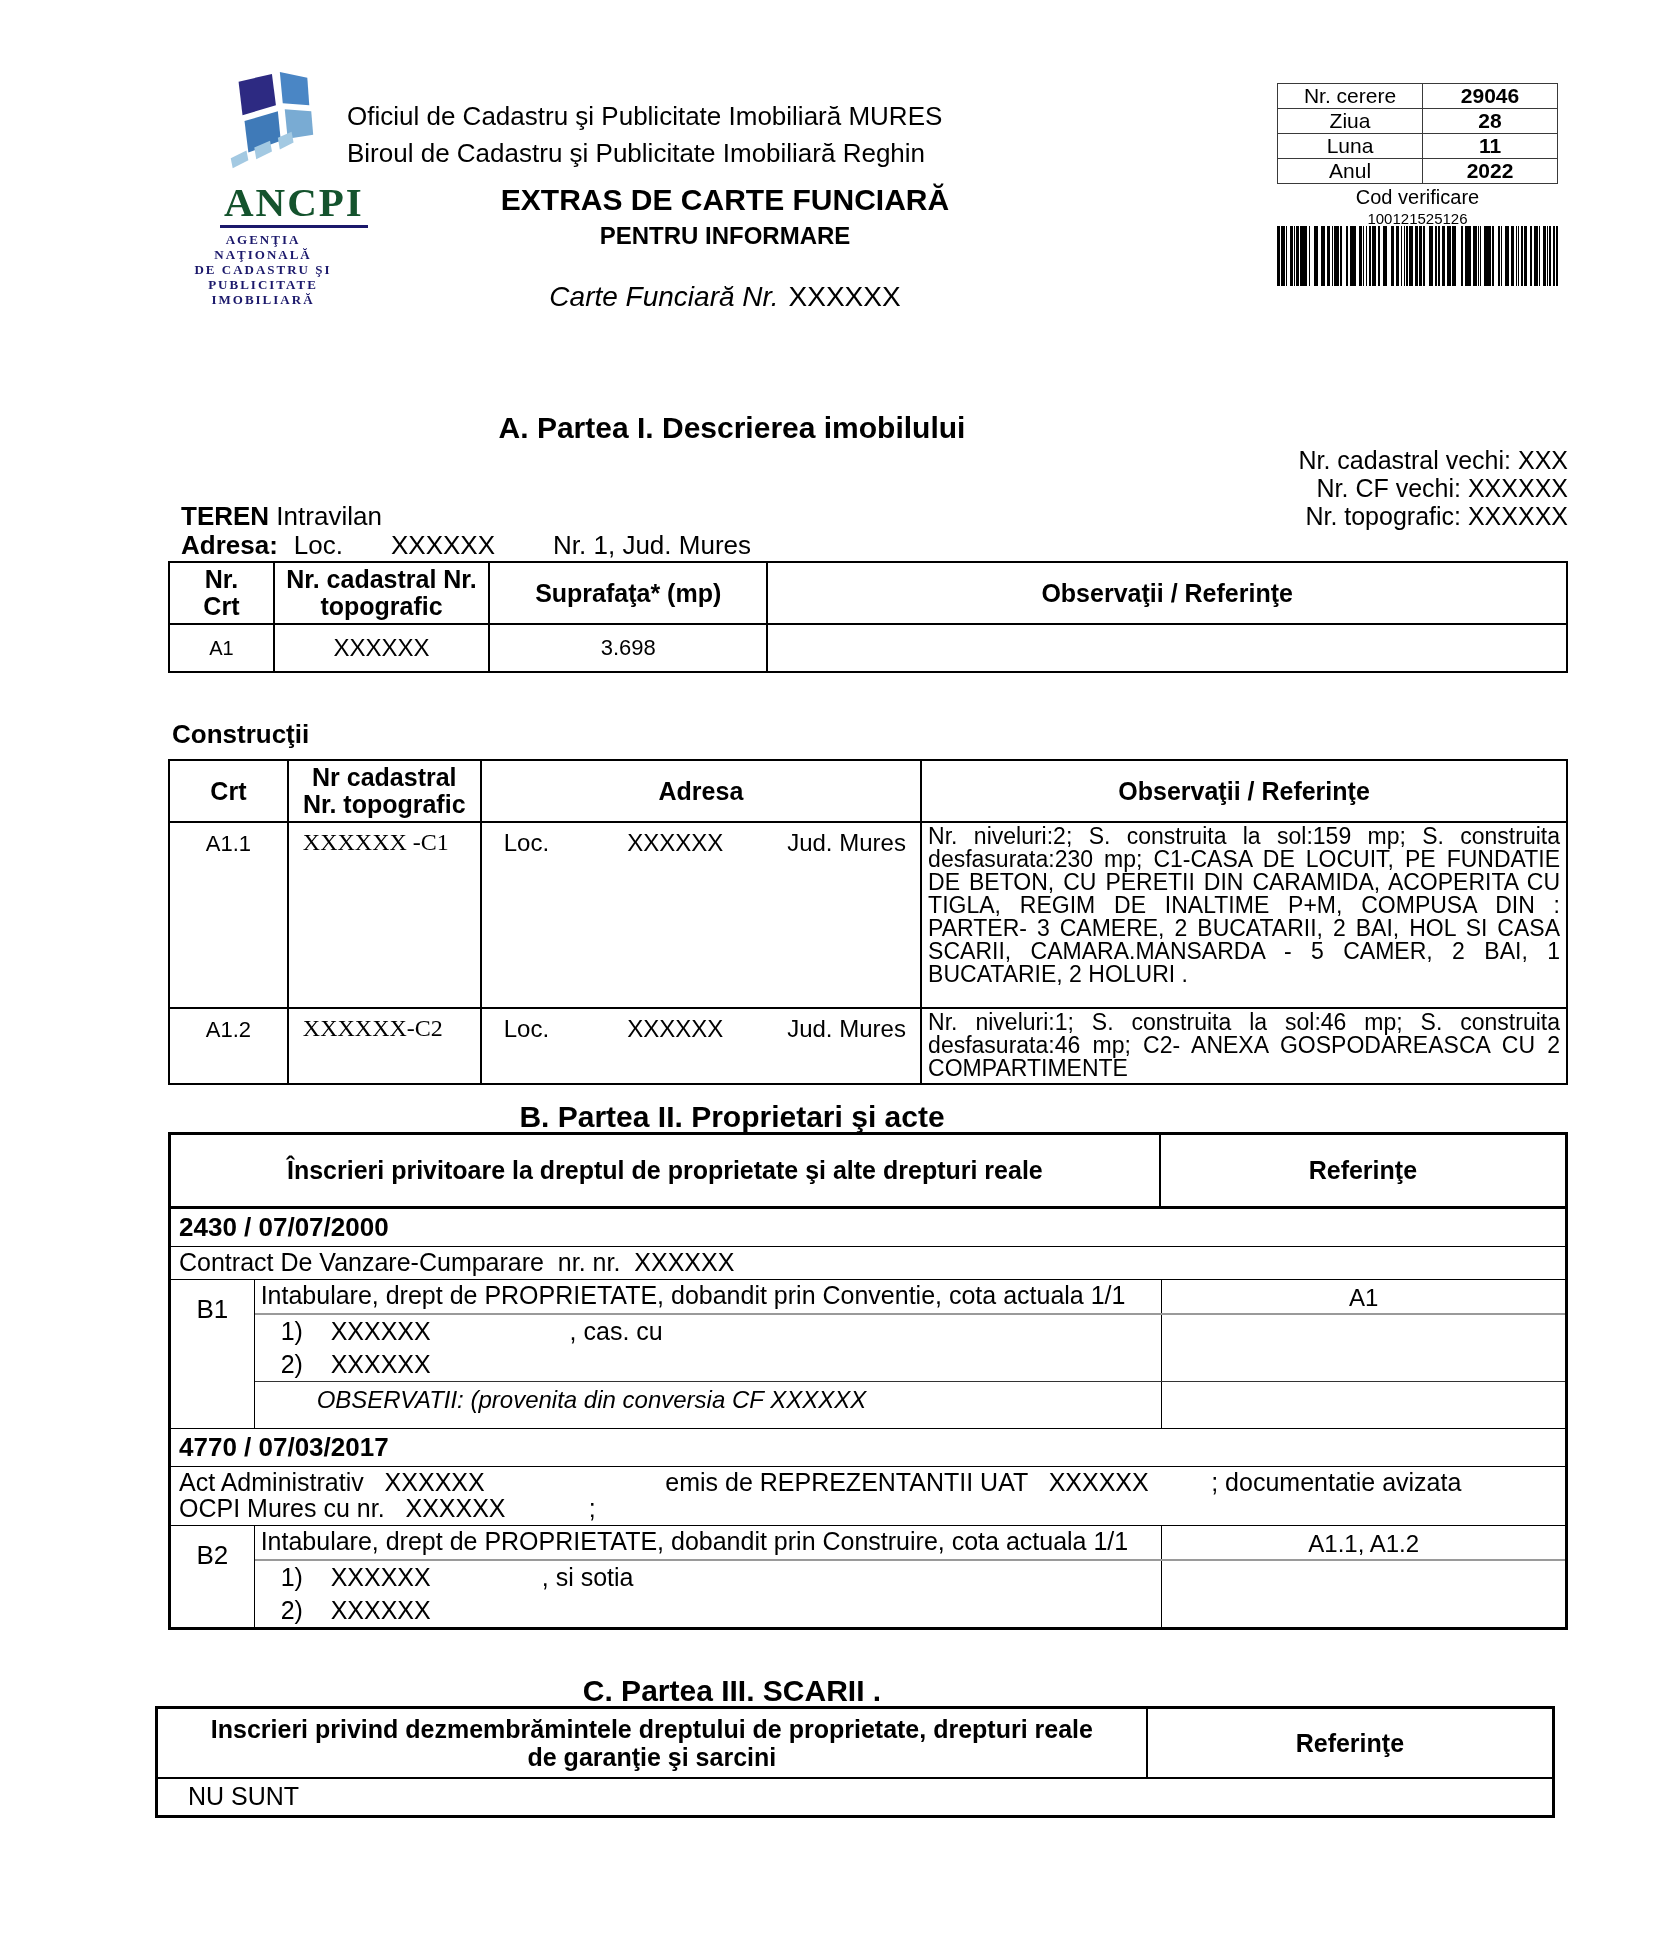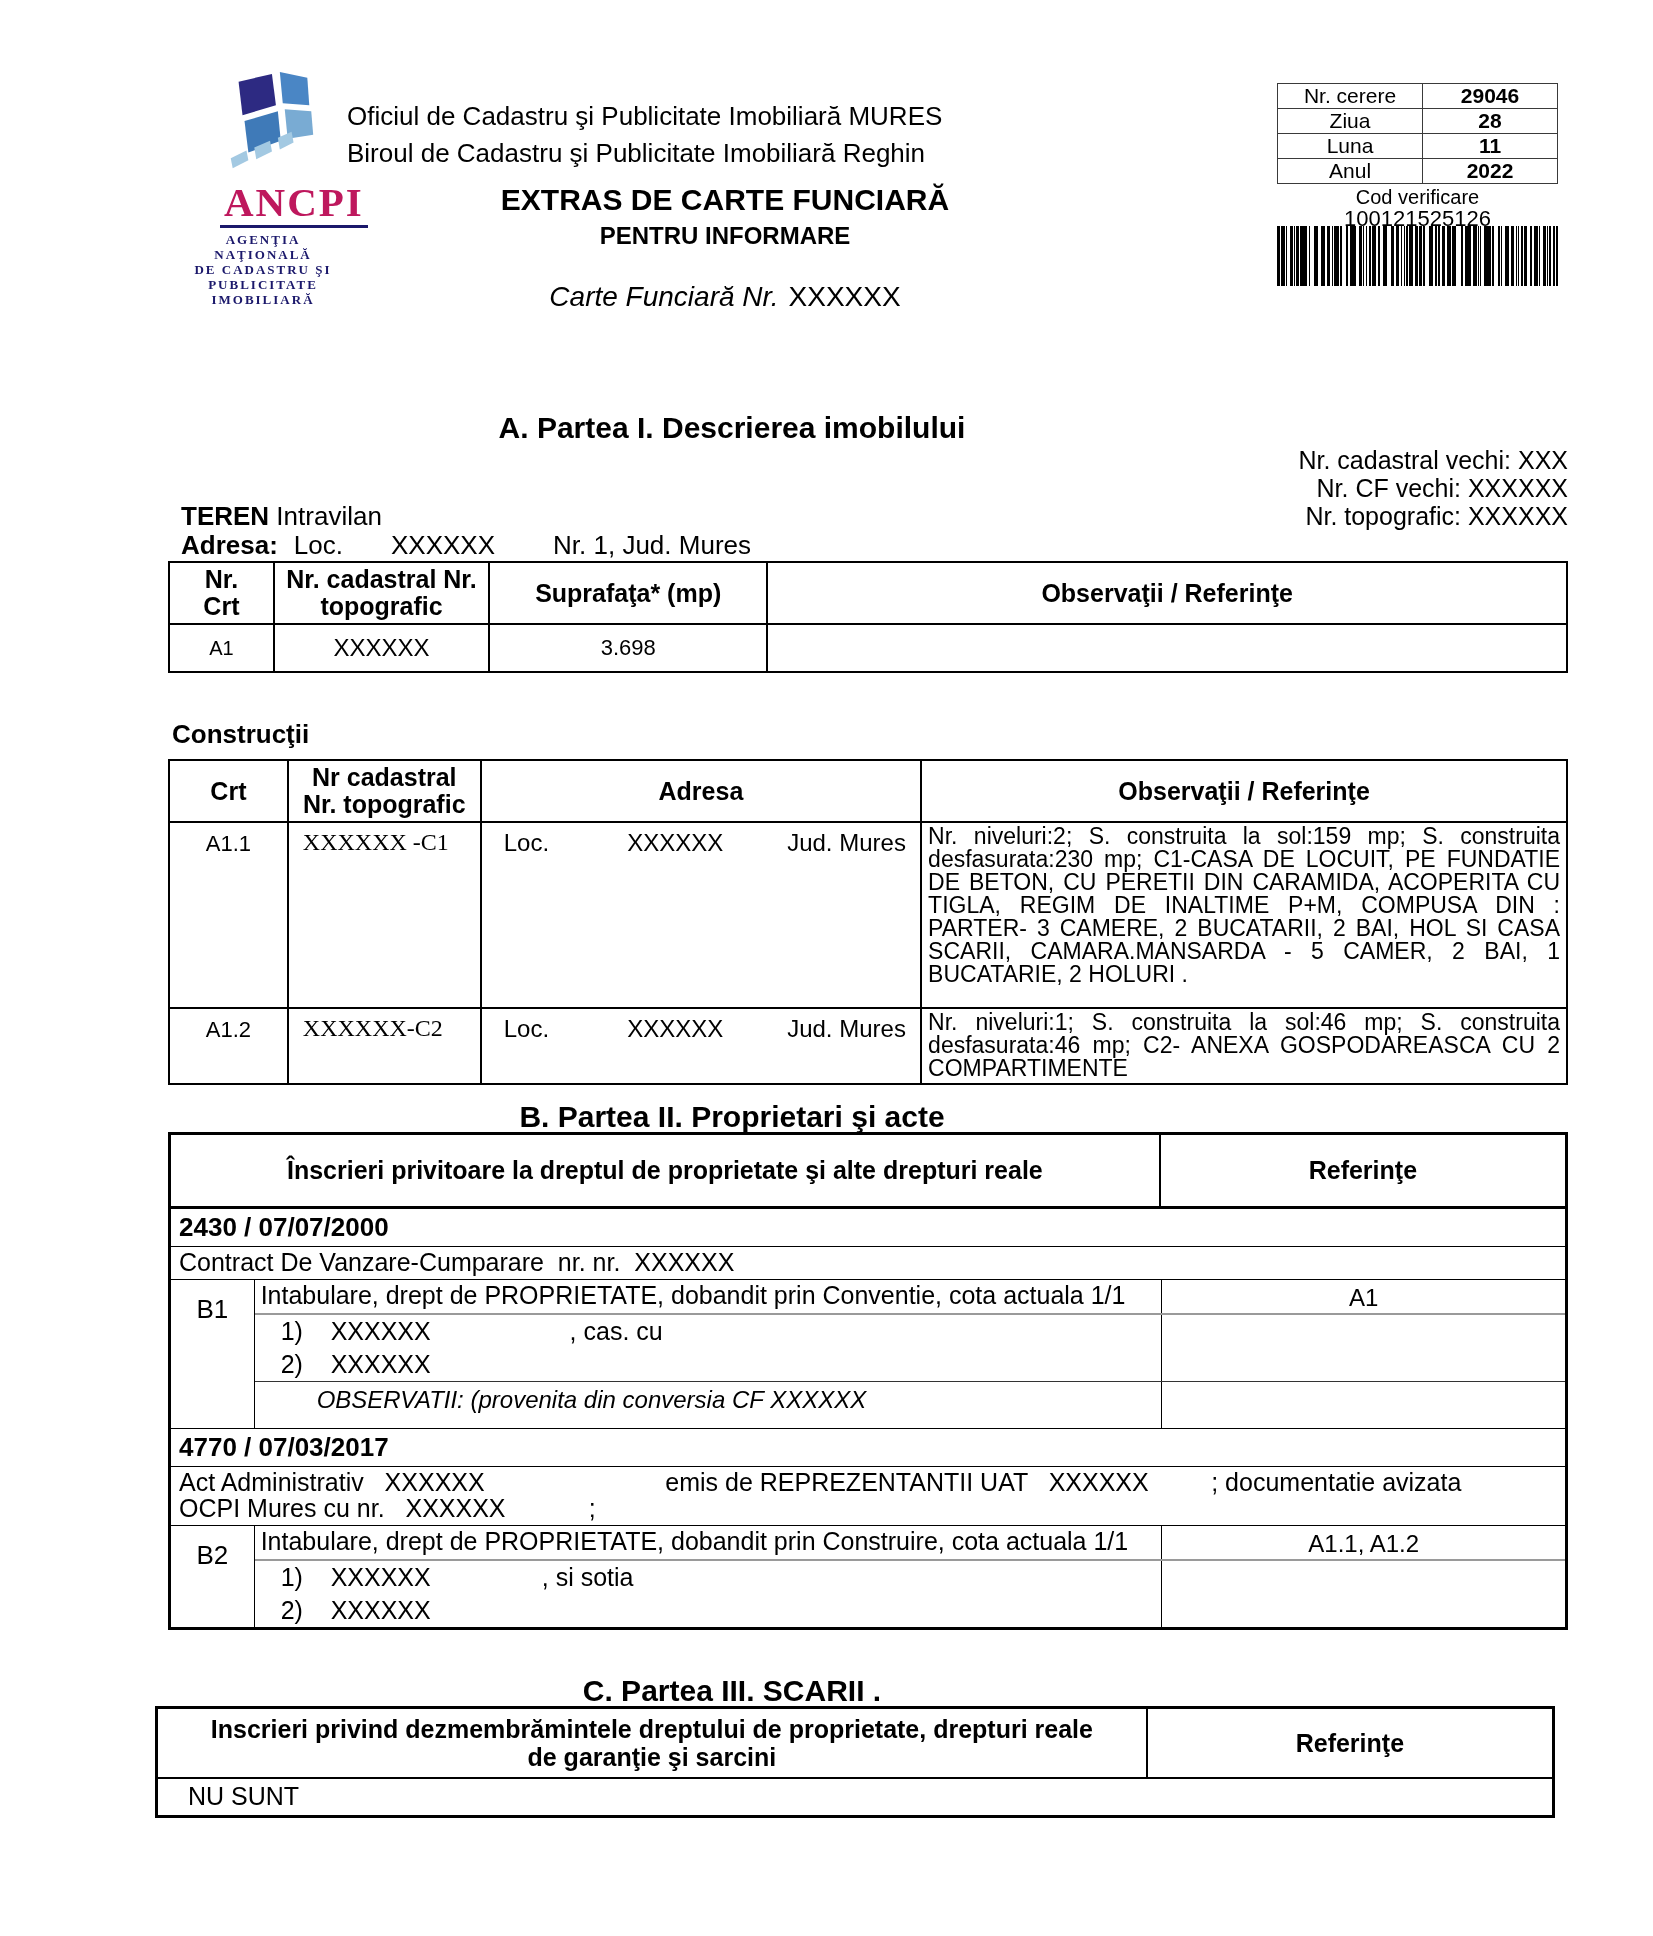--- a/index.html
+++ b/index.html
@@ -3,39 +3,39 @@
 <meta charset="utf-8">
 <style>
   * { margin:0; padding:0; box-sizing:border-box; }
   html,body { background:#fff; }
   body { width:1653px; height:1936px; position:relative; font-family:"Liberation Sans", sans-serif; color:#000; }
   .abs { position:absolute; }
 
   
   .logo-block { left:178px; top:68px; width:170px; text-align:center; }
   .logo-flag { margin-left:14px; }
-  .logo-acronym { font-family:"Liberation Serif", serif; font-weight:bold; font-size:41px; color:#be185d; letter-spacing:2px; display:inline-block; border-bottom:3px solid #1b186b; line-height:44px; padding:0 4px 1px 4px;margin-left:42px; }
+  .logo-acronym { font-family:"Liberation Serif", serif; font-weight:bold; font-size:41px; color:#14532d; letter-spacing:2px; display:inline-block; border-bottom:3px solid #1b186b; line-height:44px; padding:0 4px 1px 4px;margin-left:42px; }
   .logo-caption { margin-top:4px; font-family:"Liberation Serif", serif; font-weight:bold; font-size:13px; line-height:15px; letter-spacing:2px; color:#1b186b; }
 
   
   .office { left:347px; top:98px; font-size:26px; line-height:37px; }
   .title-block { left:430px; top:183px; width:590px; text-align:center; }
   .doc-title { font-size:30px; font-weight:bold; }
   .doc-subtitle { font-size:24px; font-weight:bold; margin-top:5px; }
   .cf-line { margin-top:31px; font-size:28px; }
   .cf-label { font-style:italic; }
   .cf-value { margin-left:10px; }
 
   .request-table { left:1277px; top:83px; width:281px; border:1px solid #3a3a3a; border-bottom:none; font-size:21px; }
   .request-row { display:flex; height:25px; border-bottom:1px solid #3a3a3a; }
   .request-row .rq-label { width:52%; border-right:1px solid #3a3a3a; text-align:center; line-height:24px; }
   .request-row .rq-value { flex:1; text-align:center; line-height:24px; font-weight:bold; }
   .codver { left:1277px; top:187px; width:281px; text-align:center; }
   .codver-label { font-size:20px; line-height:21px; }
-  .codver-code { font-size:22px; line-height:22px; }
+  .codver-code { font-size:15px; line-height:22px; }
   .barcode { left:1277px; top:226px; width:281px; height:60px;
      background:
       repeating-linear-gradient(90deg,#000 0 2px,transparent 2px 4px,#000 4px 7px,transparent 7px 9px,#000 9px 10px,transparent 10px 14px,#000 14px 16px,transparent 16px 17px,#000 17px 18px,transparent 18px 23px),
       repeating-linear-gradient(90deg,#000 0 3px,#fff 3px 6px,#000 6px 8px,#fff 8px 13px,#000 13px 14px,#fff 14px 19px);
   }
 
   
   .center-head { left:170px; width:1124px; text-align:center; font-size:30px; font-weight:bold; }
   .head-a { top:411px; }
   .head-b { top:1100px; }

